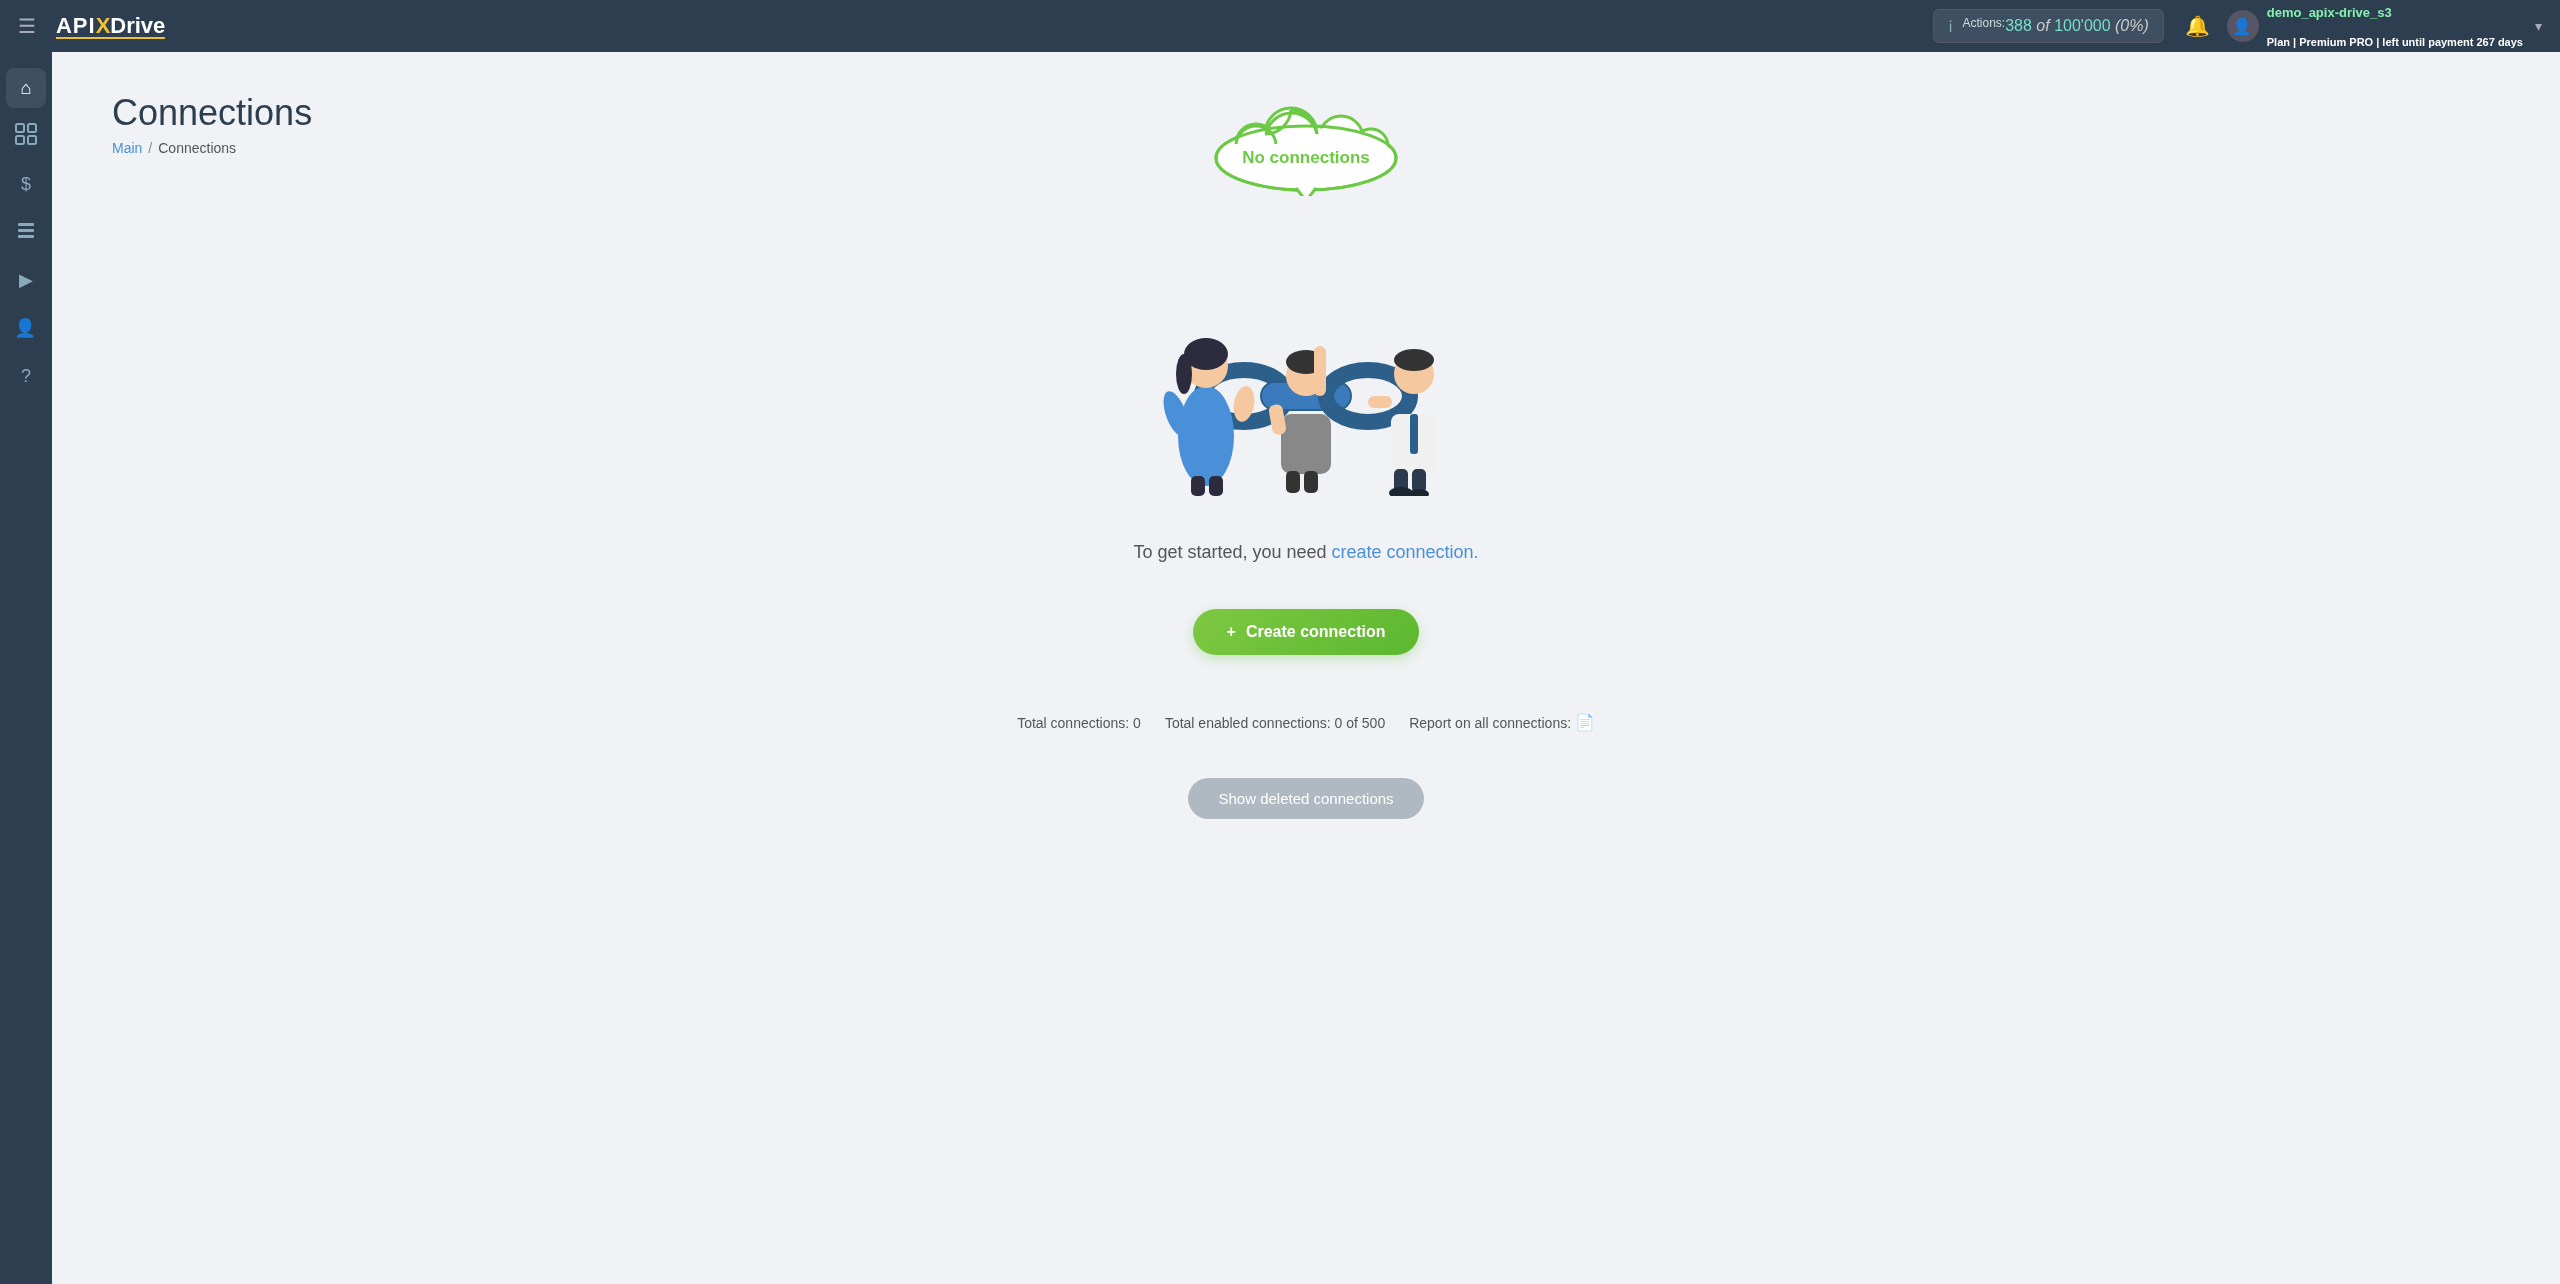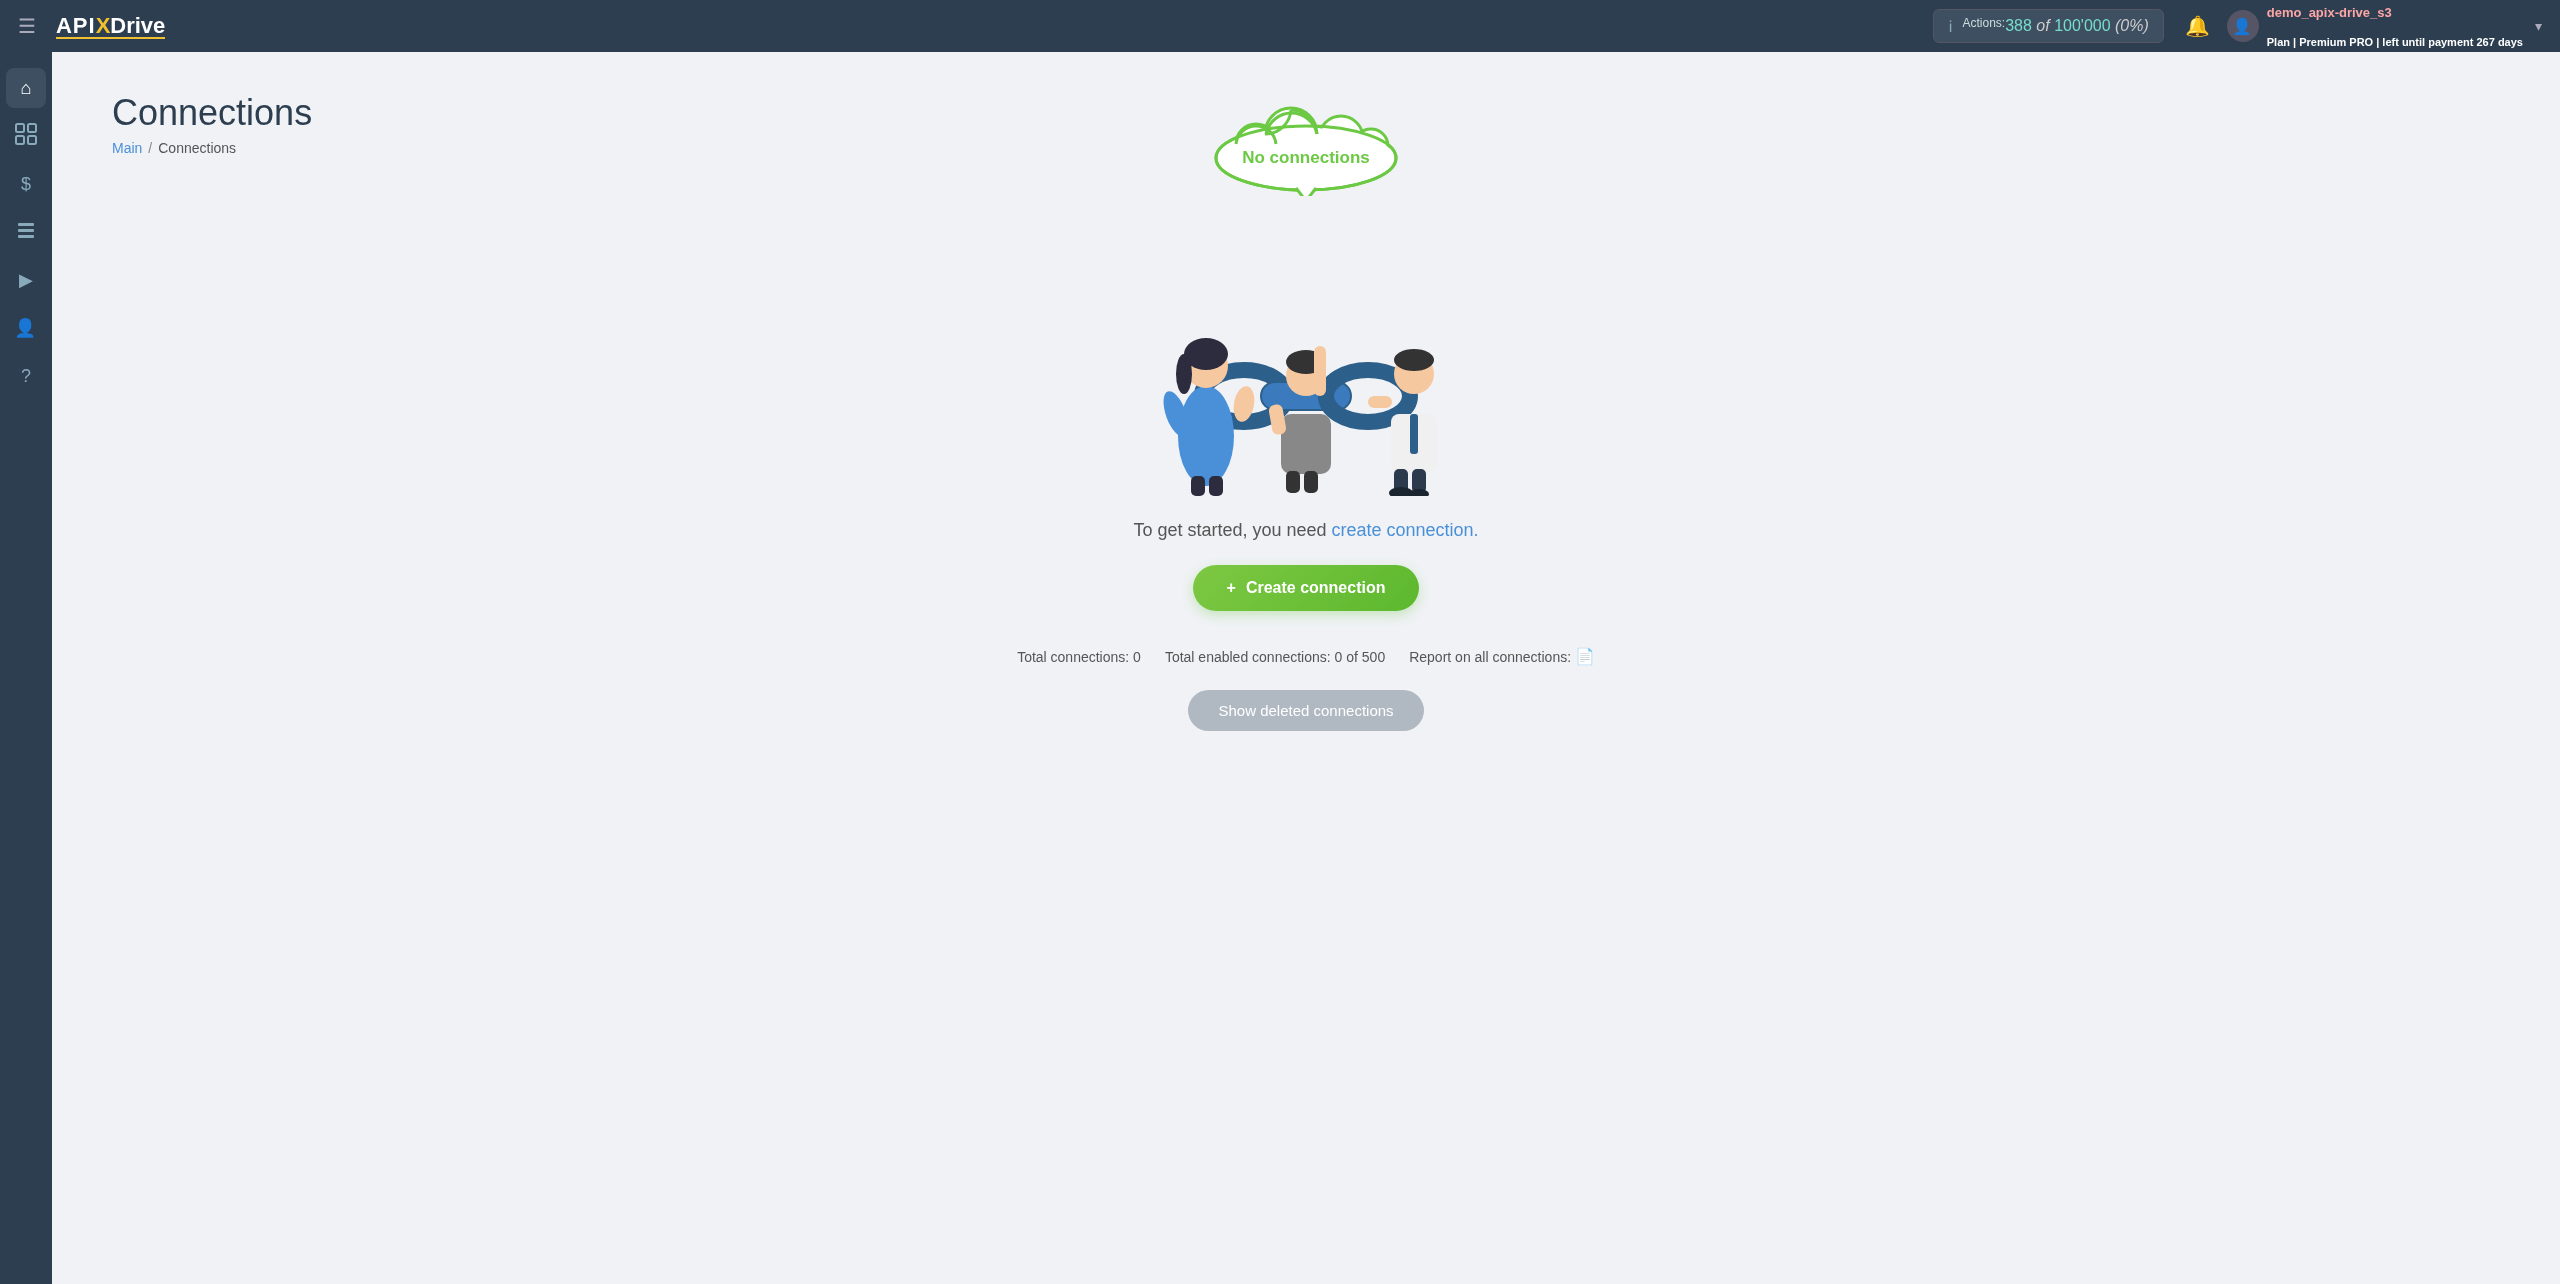--- a/index.html
+++ b/index.html
@@ -48,21 +48,21 @@
 
     .bell-btn { color: #9ab; font-size: 20px; cursor: pointer; margin-left: 6px; }
 
     .user-section {
       display: flex; align-items: center; gap: 8px; cursor: pointer;
     }
     .user-avatar {
       width: 32px; height: 32px; border-radius: 50%; background: #556; display: flex; align-items: center; justify-content: center; color: #cde; font-size: 16px;
     }
     .user-info { display: flex; flex-direction: column; }
-    .user-name { color: #fca5a5; font-size: 13px; font-weight: 600; }
+    .user-name { color: #86efac; font-size: 13px; font-weight: 600; }
     .user-plan { color: #aab; font-size: 11px; margin-top: 16px; }
     .user-plan span { color: #fff; font-weight: 600; }
     .user-days-num { color: #fff; font-weight: 600; }
     .chevron-down { color: #aab; font-size: 14px; margin-left: 4px; }
 
     
     .main-layout {
       display: flex; flex: 1; overflow: hidden;
     }
 
@@ -95,21 +95,21 @@
     }
     .breadcrumb {
       display: flex; align-items: flex-end; gap: 6px; margin-bottom: 40px;
     }
     .breadcrumb-link { color: #4a90d9; font-size: 14px; cursor: pointer; text-decoration: none; }
     .breadcrumb-sep { color: #888; font-size: 14px; }
     .breadcrumb-current { color: #555; font-size: 14px; }
 
     
     .center-area {
-      display: flex; flex-direction: column; align-items: center; margin-top: 10px;
+      display: flex; flex-direction: column; align-items: center; margin-top: 10px; gap: 22px;
     }
 
     
     .illustration {
       width: 360px; height: 300px; position: relative; margin-bottom: 24px;
     }
 
     
     .illustration svg {
       position: absolute; bottom: 0; left: 50%; transform: translateX(-50%);

